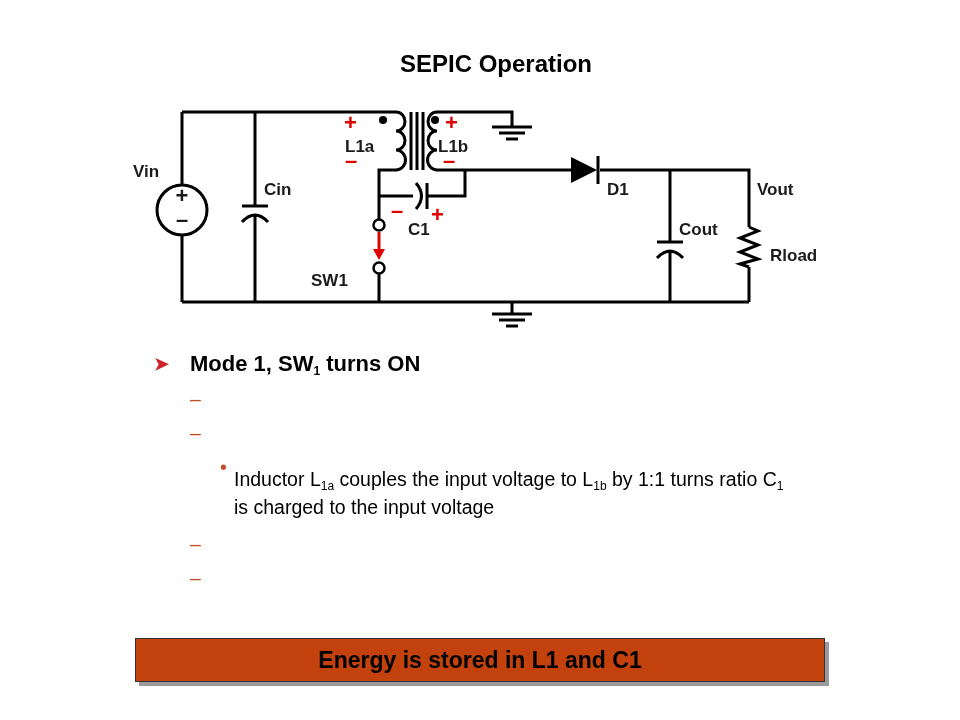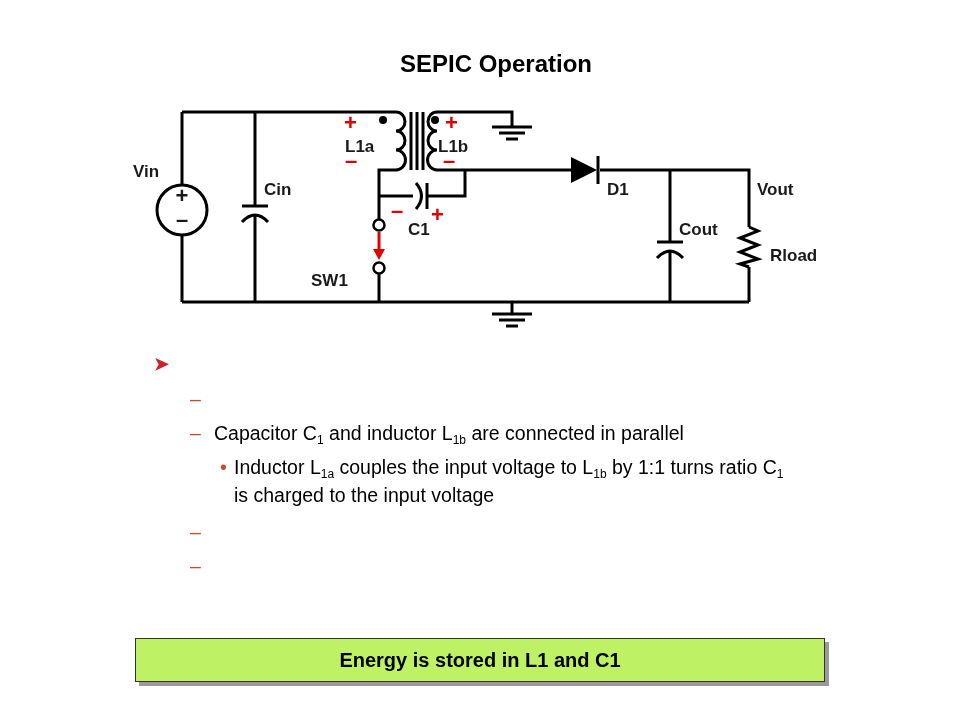--- a/index.html
+++ b/index.html
@@ -13,23 +13,23 @@
     .wire { stroke: #000; stroke-width: 3; fill: none; }
     .bullets { position: absolute; left: 150px; top: 346px; width: 700px; }
     .l1 { font-size: 22px; font-weight: bold; display: flex; align-items: center; height: 36px; }
     .l1 .arrow { color: #d0202a; font-size: 18px; width: 36px; display: inline-block; padding-left: 4px; }
     .l2 { font-size: 19.5px; padding-left: 40px; height: 34px; display: flex; align-items: center; }
     .l2 .dash { color: #c0502a; width: 24px; display: inline-block; }
     .l3 { font-size: 19.5px; padding-left: 70px; display: flex; line-height: 28px; }
     .l3 .dot { color: #c0502a; width: 14px; display: inline-block; }
     sub { font-size: 12px; vertical-align: -4px; line-height: 0; }
     .callout { position: absolute; left: 135px; top: 638px; width: 688px; height: 42px;
-               border: 1.5px solid #333; background: #bef264; box-shadow: 4px 4px 0 #9a9a9a;
+               border: 1.5px solid #333; background: #c2410c; box-shadow: 4px 4px 0 #9a9a9a;
                display: flex; align-items: center; justify-content: center;
-               font-size: 20px; font-weight: bold; }
+               font-size: 23px; font-weight: bold; }
   </style>
 </head>
 <body>
 
 <div class="title">SEPIC Operation</div>
 
 <svg class="circuit" width="960" height="340" viewBox="0 0 960 340">
 
   <g>
     <path class="wire" d="M182 112 H396"></path>
@@ -122,32 +122,32 @@
     <line x1="512" y1="302" x2="512" y2="314" stroke="#000" stroke-width="3"></line>
     <line x1="492" y1="314" x2="532" y2="314" stroke="#000" stroke-width="3"></line>
     <line x1="499" y1="320" x2="525" y2="320" stroke="#000" stroke-width="3"></line>
     <line x1="506" y1="326" x2="518" y2="326" stroke="#000" stroke-width="3"></line>
   </g>
 </svg>
 
 <div class="bullets">
   <div class="l1">
     <span class="arrow">➤</span>
+    <span><span>Mode 1, SW</span><sub>1</sub><span> turns ON</span></span>
   </div>
   <div id="items">
       <div class="l2">
         <span class="dash">–</span>
       </div>
       <div class="l2">
         <span class="dash">–</span>
-        <span>Capacitor C<sub>1</sub> and inductor L<sub>1b</sub> are connected in parallel</span>
       </div>
       <div class="l3" style="padding-top: 3px; padding-bottom: 6px;">
         <span class="dot">•</span>
-        <span style="width: 560px;">Inductor L<sub>1a</sub> couples the input voltage to L<sub>1b</sub> by 1:1 turns ratio C<sub>1</sub> is charged to the input voltage</span>
+        <span style="width: 560px; margin-top: 12px;">Inductor L<sub>1a</sub> couples the input voltage to L<sub>1b</sub> by 1:1 turns ratio C<sub>1</sub> is charged to the input voltage</span>
       </div>
       <div class="l2">
         <span class="dash">–</span>
       </div>
       <div class="l2">
         <span class="dash">–</span>
       </div>
     </div>
 </div>
 

